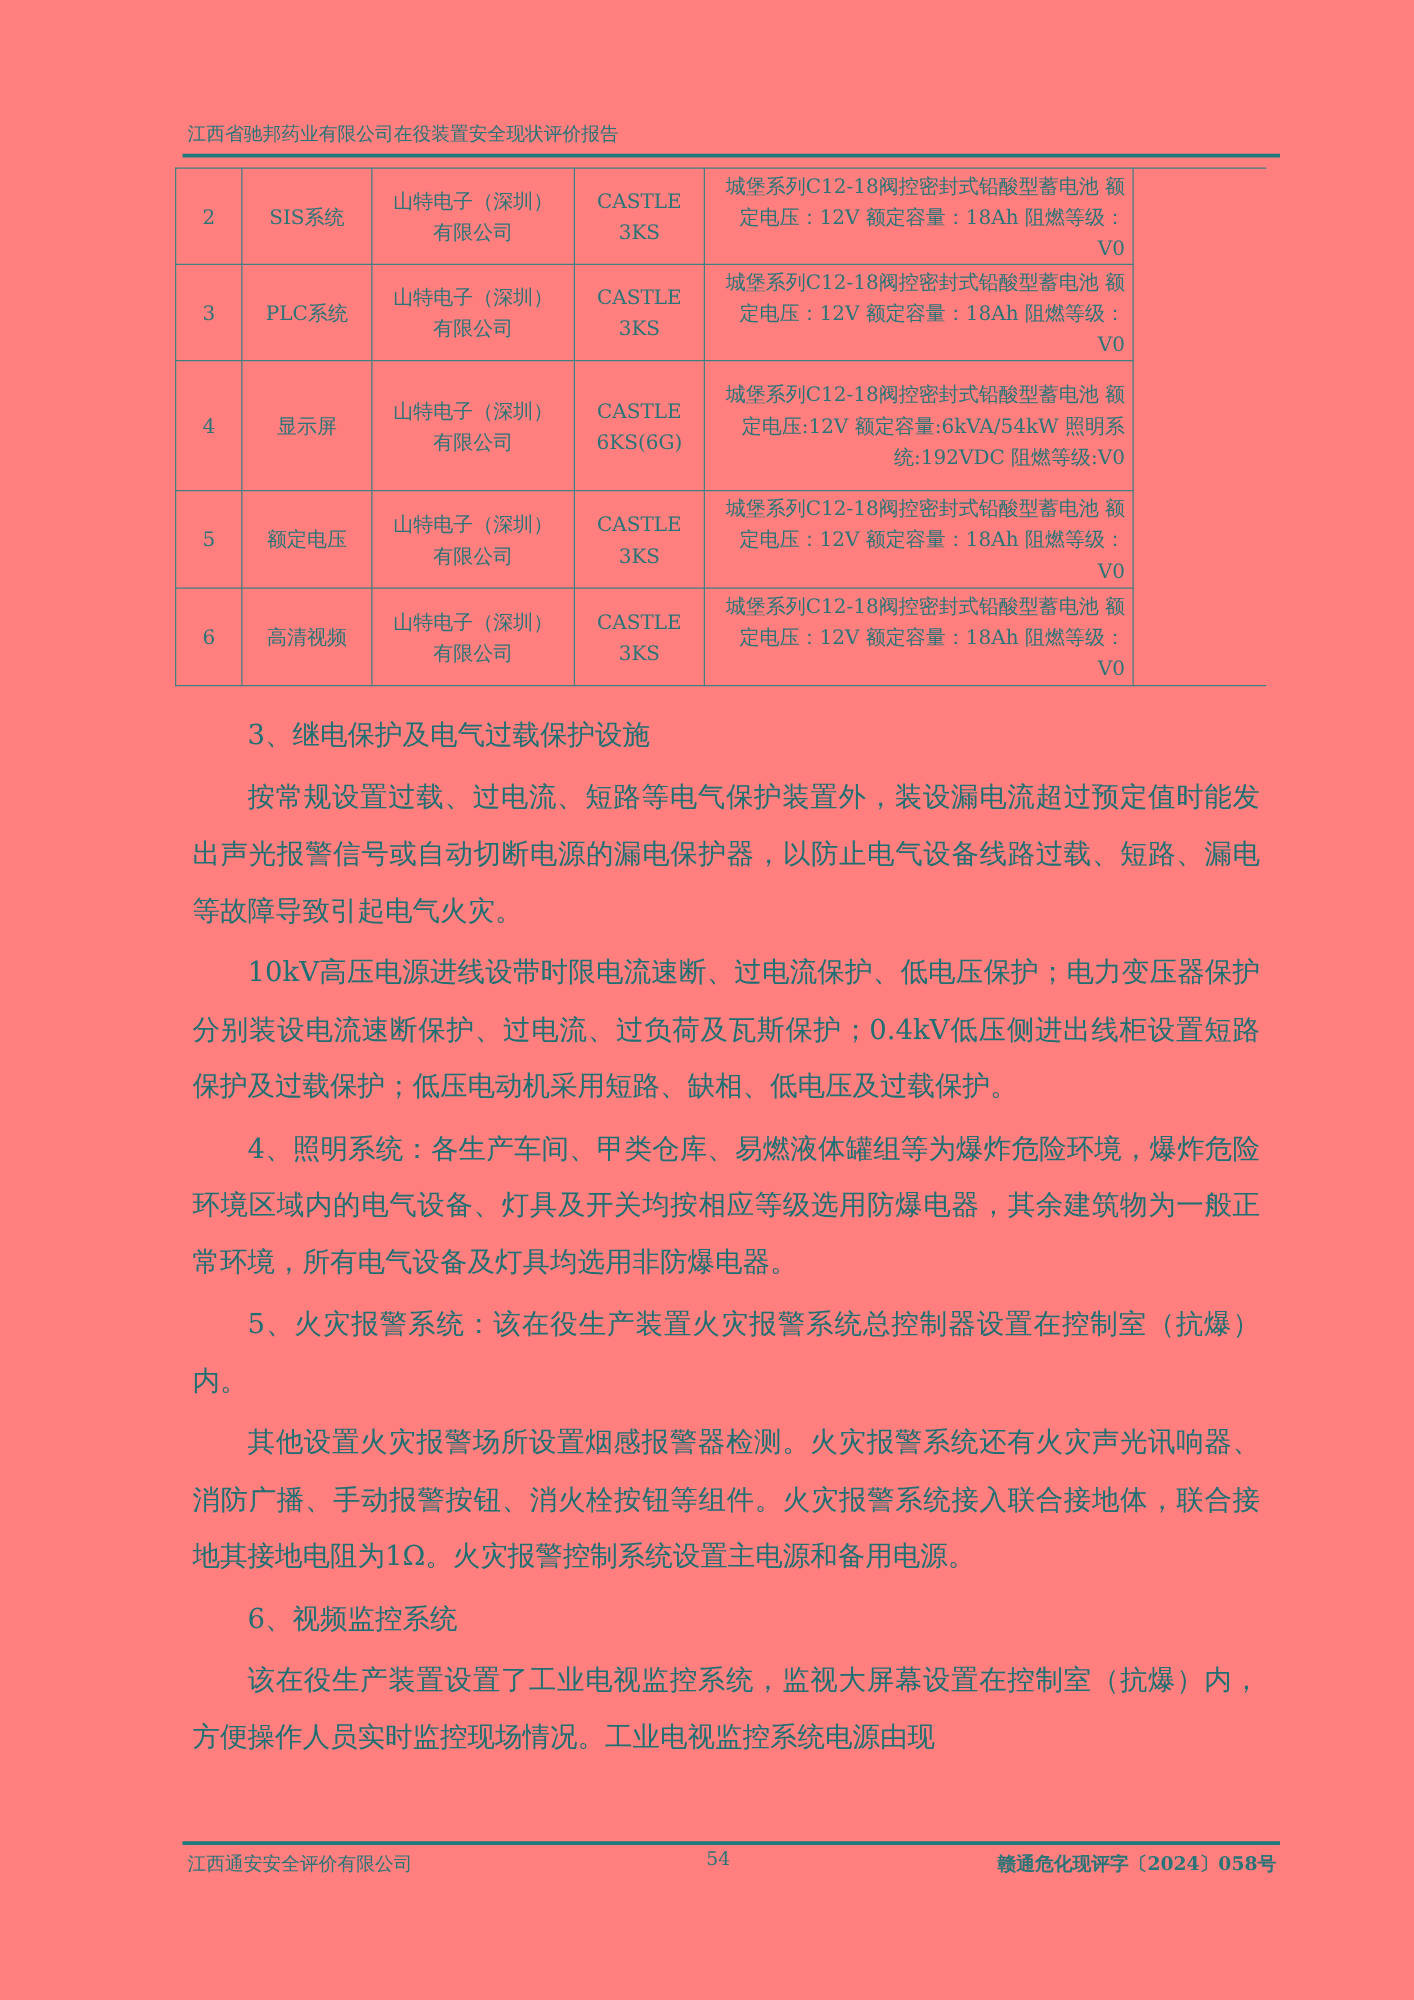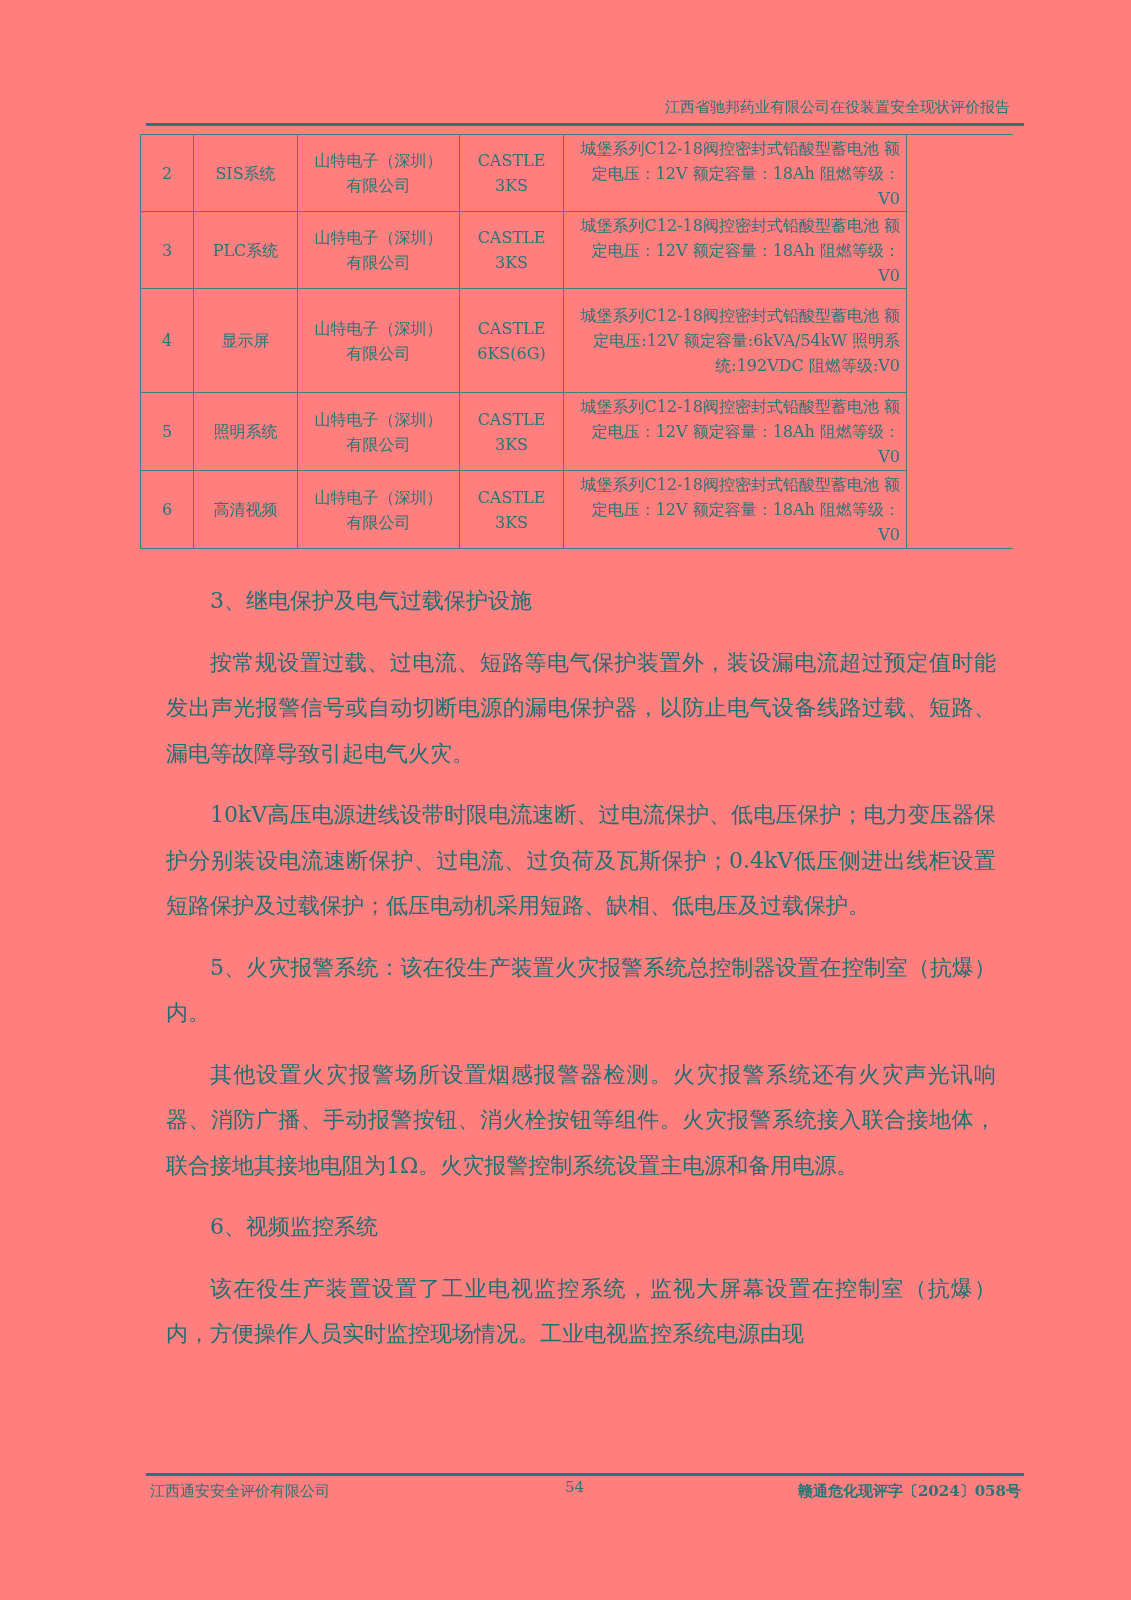--- a/index.html
+++ b/index.html
@@ -4,21 +4,21 @@
 <style>
   html, body { margin: 0; padding: 0; }
   body {
     width: 1131px; height: 1600px; position: relative; overflow: hidden;
     background: #ff7f7f;
     color: #1f6f73;
     font-family: "DejaVu Serif", "Liberation Serif", serif;
   }
   .header-title {
     position: absolute; left: 150px; top: 98px; width: 860px;
-    text-align: right; font-size: 15px; color: #2a7478;
+    text-align: left; font-size: 15px; color: #2a7478;
     font-family: "DejaVu Sans", "Liberation Sans", sans-serif;
   }
   .header-rule {
     position: absolute; left: 146px; top: 123px; width: 878px; height: 3px;
     background: #1e7a7c;
   }
   table.equip {
     position: absolute; left: 140px; top: 134px;
     border-collapse: collapse; table-layout: fixed;
     font-size: 16px; color: #2a7478;
@@ -27,21 +27,21 @@
     border: 1px solid #3f7f82;
     text-align: center; vertical-align: middle;
     padding: 0; line-height: 25px;
   }
   table.equip td.spec { text-align: right; padding: 0 6px 0 10px; line-height: 25px; }
   table.equip td.last { border-right: none; }
   .body-text {
     position: absolute; left: 150px; top: 562px; width: 862px;
     font-size: 22px; line-height: 45.5px; color: #1f6f73;
   }
-  .body-text p { margin: 16px; text-indent: 2em; text-align: justify; }
+  .body-text p { margin: 4px; text-indent: 2em; text-align: justify; }
   .footer-rule {
     position: absolute; left: 146px; top: 1473px; width: 878px; height: 3px;
     background: #1e7a7c;
   }
   .footer-left {
     position: absolute; left: 150px; top: 1482px; font-size: 15px; color: #2a7478;
     font-family: "DejaVu Sans", "Liberation Sans", sans-serif;
   }
   .footer-page {
     position: absolute; left: 565px; top: 1478px; font-size: 15px; color: #2a7478;
@@ -85,39 +85,40 @@
     </tr>
     <tr style="height:104px">
       <td>4</td>
       <td>显示屏</td>
       <td><span>山特电子（深圳）</span><br><span>有限公司</span></td>
       <td><span>CASTLE</span><br><span>6KS(6G)</span></td>
       <td class="spec">城堡系列C12-18阀控密封式铅酸型蓄电池 额定电压:12V 额定容量:6kVA/54kW  照明系统:192VDC   阻燃等级:V0</td>
     </tr>
     <tr style="height:78px">
       <td>5</td>
-      <td>照明系统</td>
+      <td>额定电压</td>
       <td><span>山特电子（深圳）</span><br><span>有限公司</span></td>
       <td><span>CASTLE</span><br><span>3KS</span></td>
       <td class="spec">城堡系列C12-18阀控密封式铅酸型蓄电池 额定电压：12V 额定容量：18Ah 阻燃等级：V0</td>
     </tr>
     <tr style="height:78px">
       <td>6</td>
       <td>高清视频</td>
       <td><span>山特电子（深圳）</span><br><span>有限公司</span></td>
       <td><span>CASTLE</span><br><span>3KS</span></td>
       <td class="spec">城堡系列C12-18阀控密封式铅酸型蓄电池 额定电压：12V 额定容量：18Ah 阻燃等级：V0</td>
     </tr>
   </tbody>
 </table>
 
 <div class="body-text">
   <p>3、继电保护及电气过载保护设施</p>
   <p>按常规设置过载、过电流、短路等电气保护装置外，装设漏电流超过预定值时能发出声光报警信号或自动切断电源的漏电保护器，以防止电气设备线路过载、短路、漏电等故障导致引起电气火灾。</p>
   <p>10kV高压电源进线设带时限电流速断、过电流保护、低电压保护；电力变压器保护分别装设电流速断保护、过电流、过负荷及瓦斯保护；0.4kV低压侧进出线柜设置短路保护及过载保护；低压电动机采用短路、缺相、低电压及过载保护。</p>
+  <p>4、照明系统：各生产车间、甲类仓库、易燃液体罐组等为爆炸危险环境，爆炸危险环境区域内的电气设备、灯具及开关均按相应等级选用防爆电器，其余建筑物为一般正常环境，所有电气设备及灯具均选用非防爆电器。</p>
   <p>5、火灾报警系统：该在役生产装置火灾报警系统总控制器设置在控制室（抗爆）内。</p>
   <p>其他设置火灾报警场所设置烟感报警器检测。火灾报警系统还有火灾声光讯响器、消防广播、手动报警按钮、消火栓按钮等组件。火灾报警系统接入联合接地体，联合接地其接地电阻为1Ω。火灾报警控制系统设置主电源和备用电源。</p>
   <p>6、视频监控系统</p>
   <p>该在役生产装置设置了工业电视监控系统，监视大屏幕设置在控制室（抗爆）内，方便操作人员实时监控现场情况。工业电视监控系统电源由现</p>
 </div>
 
 <div class="footer-rule"></div>
 <div class="footer-left">江西通安安全评价有限公司</div>
 <div class="footer-page">54</div>
 <div class="footer-right">赣通危化现评字〔2024〕058号</div>

